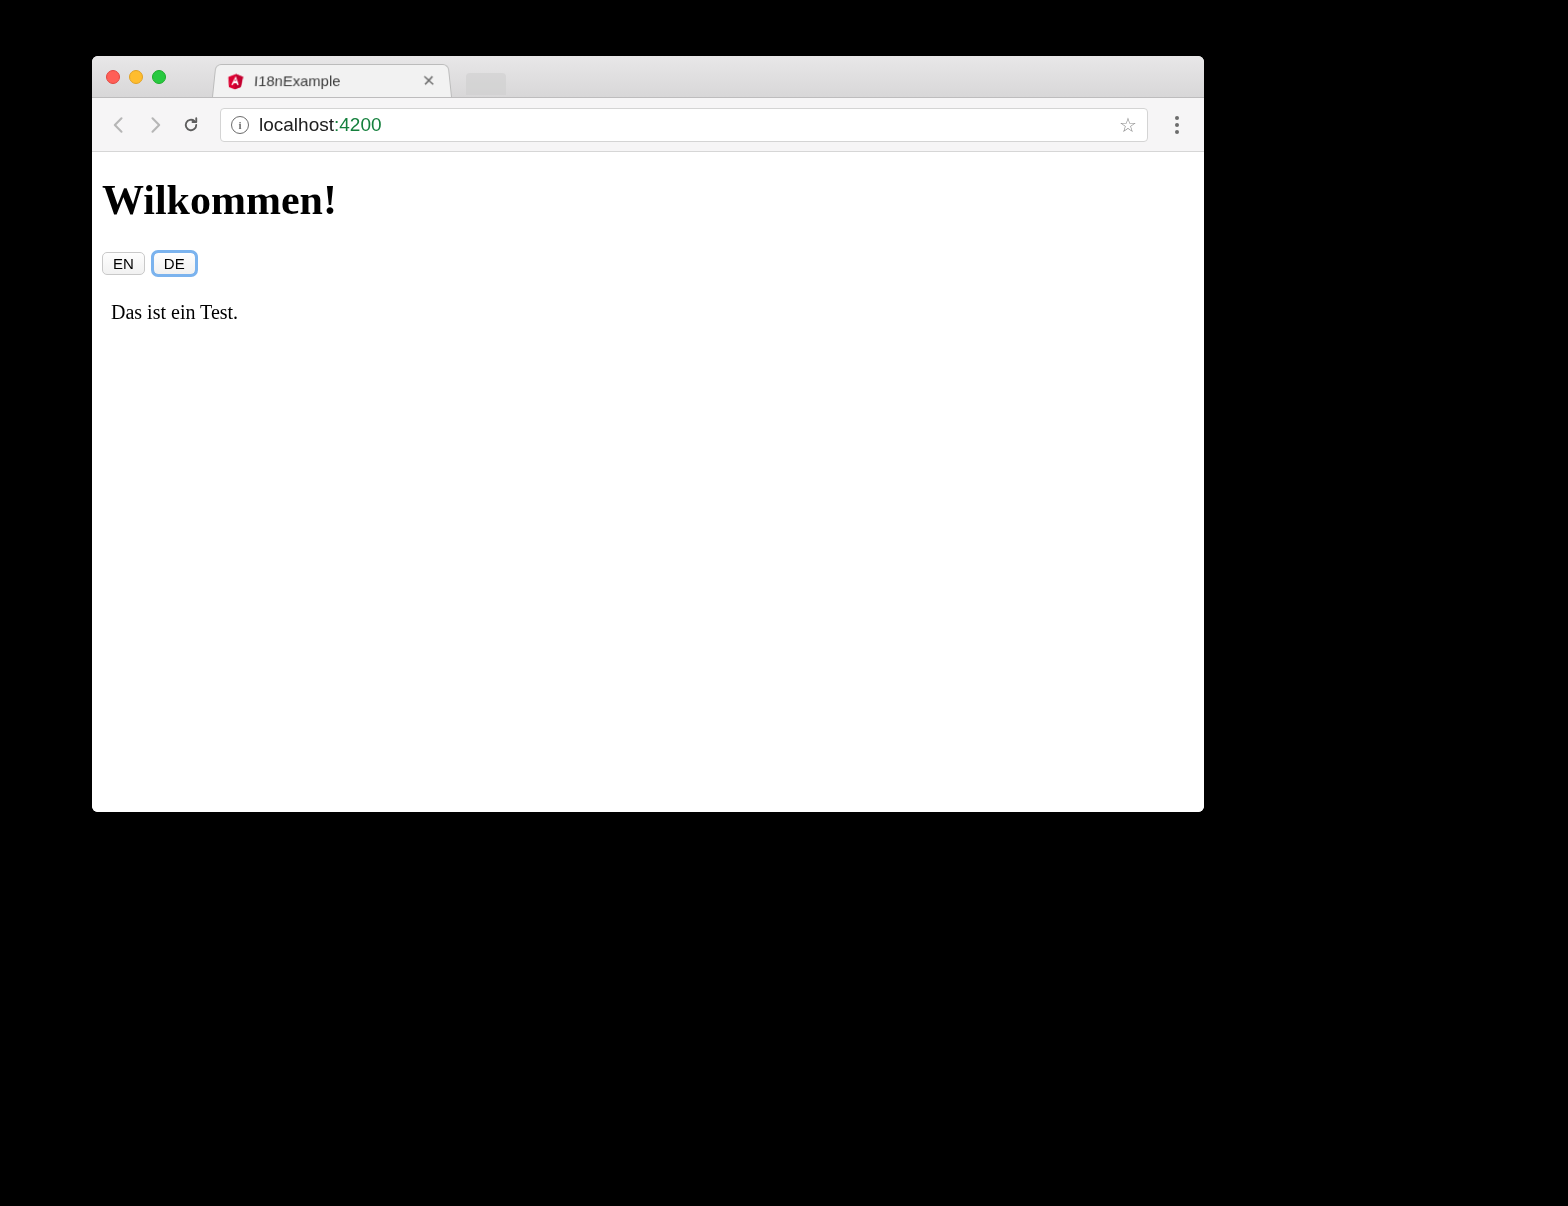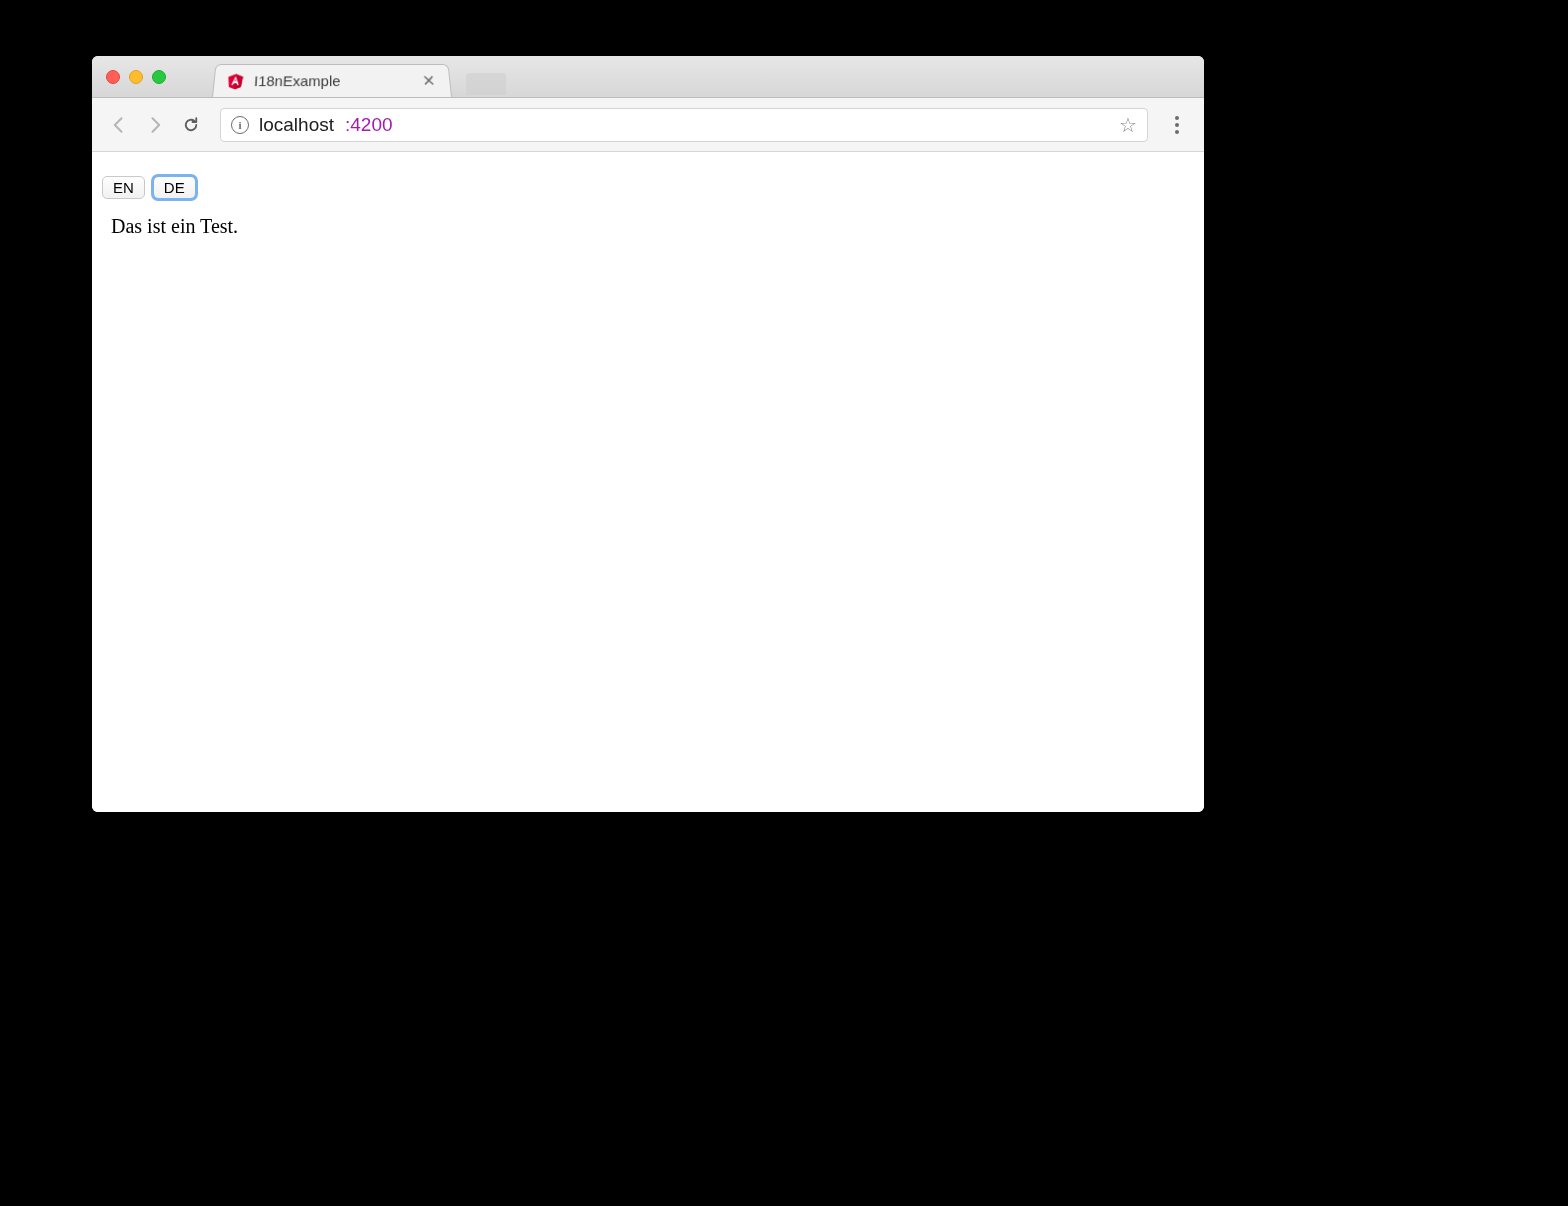--- a/index.html
+++ b/index.html
@@ -146,21 +146,21 @@
       justify-content: center;
       font-size: 11px;
       font-weight: bold;
       color: #6c6c6c;
       font-family: serif;
     }
     .url {
       font-size: 19px;
       color: #202020;
     }
-    .url .url-port { color: #a21caf; margin-left: 11px; }
+    .url .url-port { color: #15803d; }
     .omnibox .star {
       margin-left: auto;
       color: #8c8c8c;
       font-size: 20px;
     }
     .kebab {
       width: 30px;
       display: flex;
       flex-direction: column;
       align-items: center;
@@ -179,21 +179,21 @@
       color: #000;
     }
     .viewport h1 {
       font-size: 42px;
       font-weight: bold;
       margin-bottom: 28px;
     }
     .lang-buttons {
       display: flex;
       gap: 8px;
-      margin-bottom: 16px;
+      margin-bottom: 26px;
     }
     .lang-btn {
       font-family: -apple-system, sans-serif;
       font-size: 15px;
       padding: 2px 10px;
       background: linear-gradient(#fefefe,#f1f1f1);
       border: 1px solid #c9c9c9;
       border-radius: 5px;
       cursor: pointer;
     }
@@ -261,20 +261,21 @@
     </div>
 
     <div class="kebab">
       <span></span>
         <span></span>
         <span></span>
     </div>
   </div>
 
   <div class="viewport">
+    <h1>Wilkommen!</h1>
     <div class="lang-buttons">
       <button class="lang-btn">EN</button>
       <button class="lang-btn focused">DE</button>
     </div>
     <p class="body-text">Das ist ein Test.</p>
   </div>
 
 </div>
 
 </body></html>

